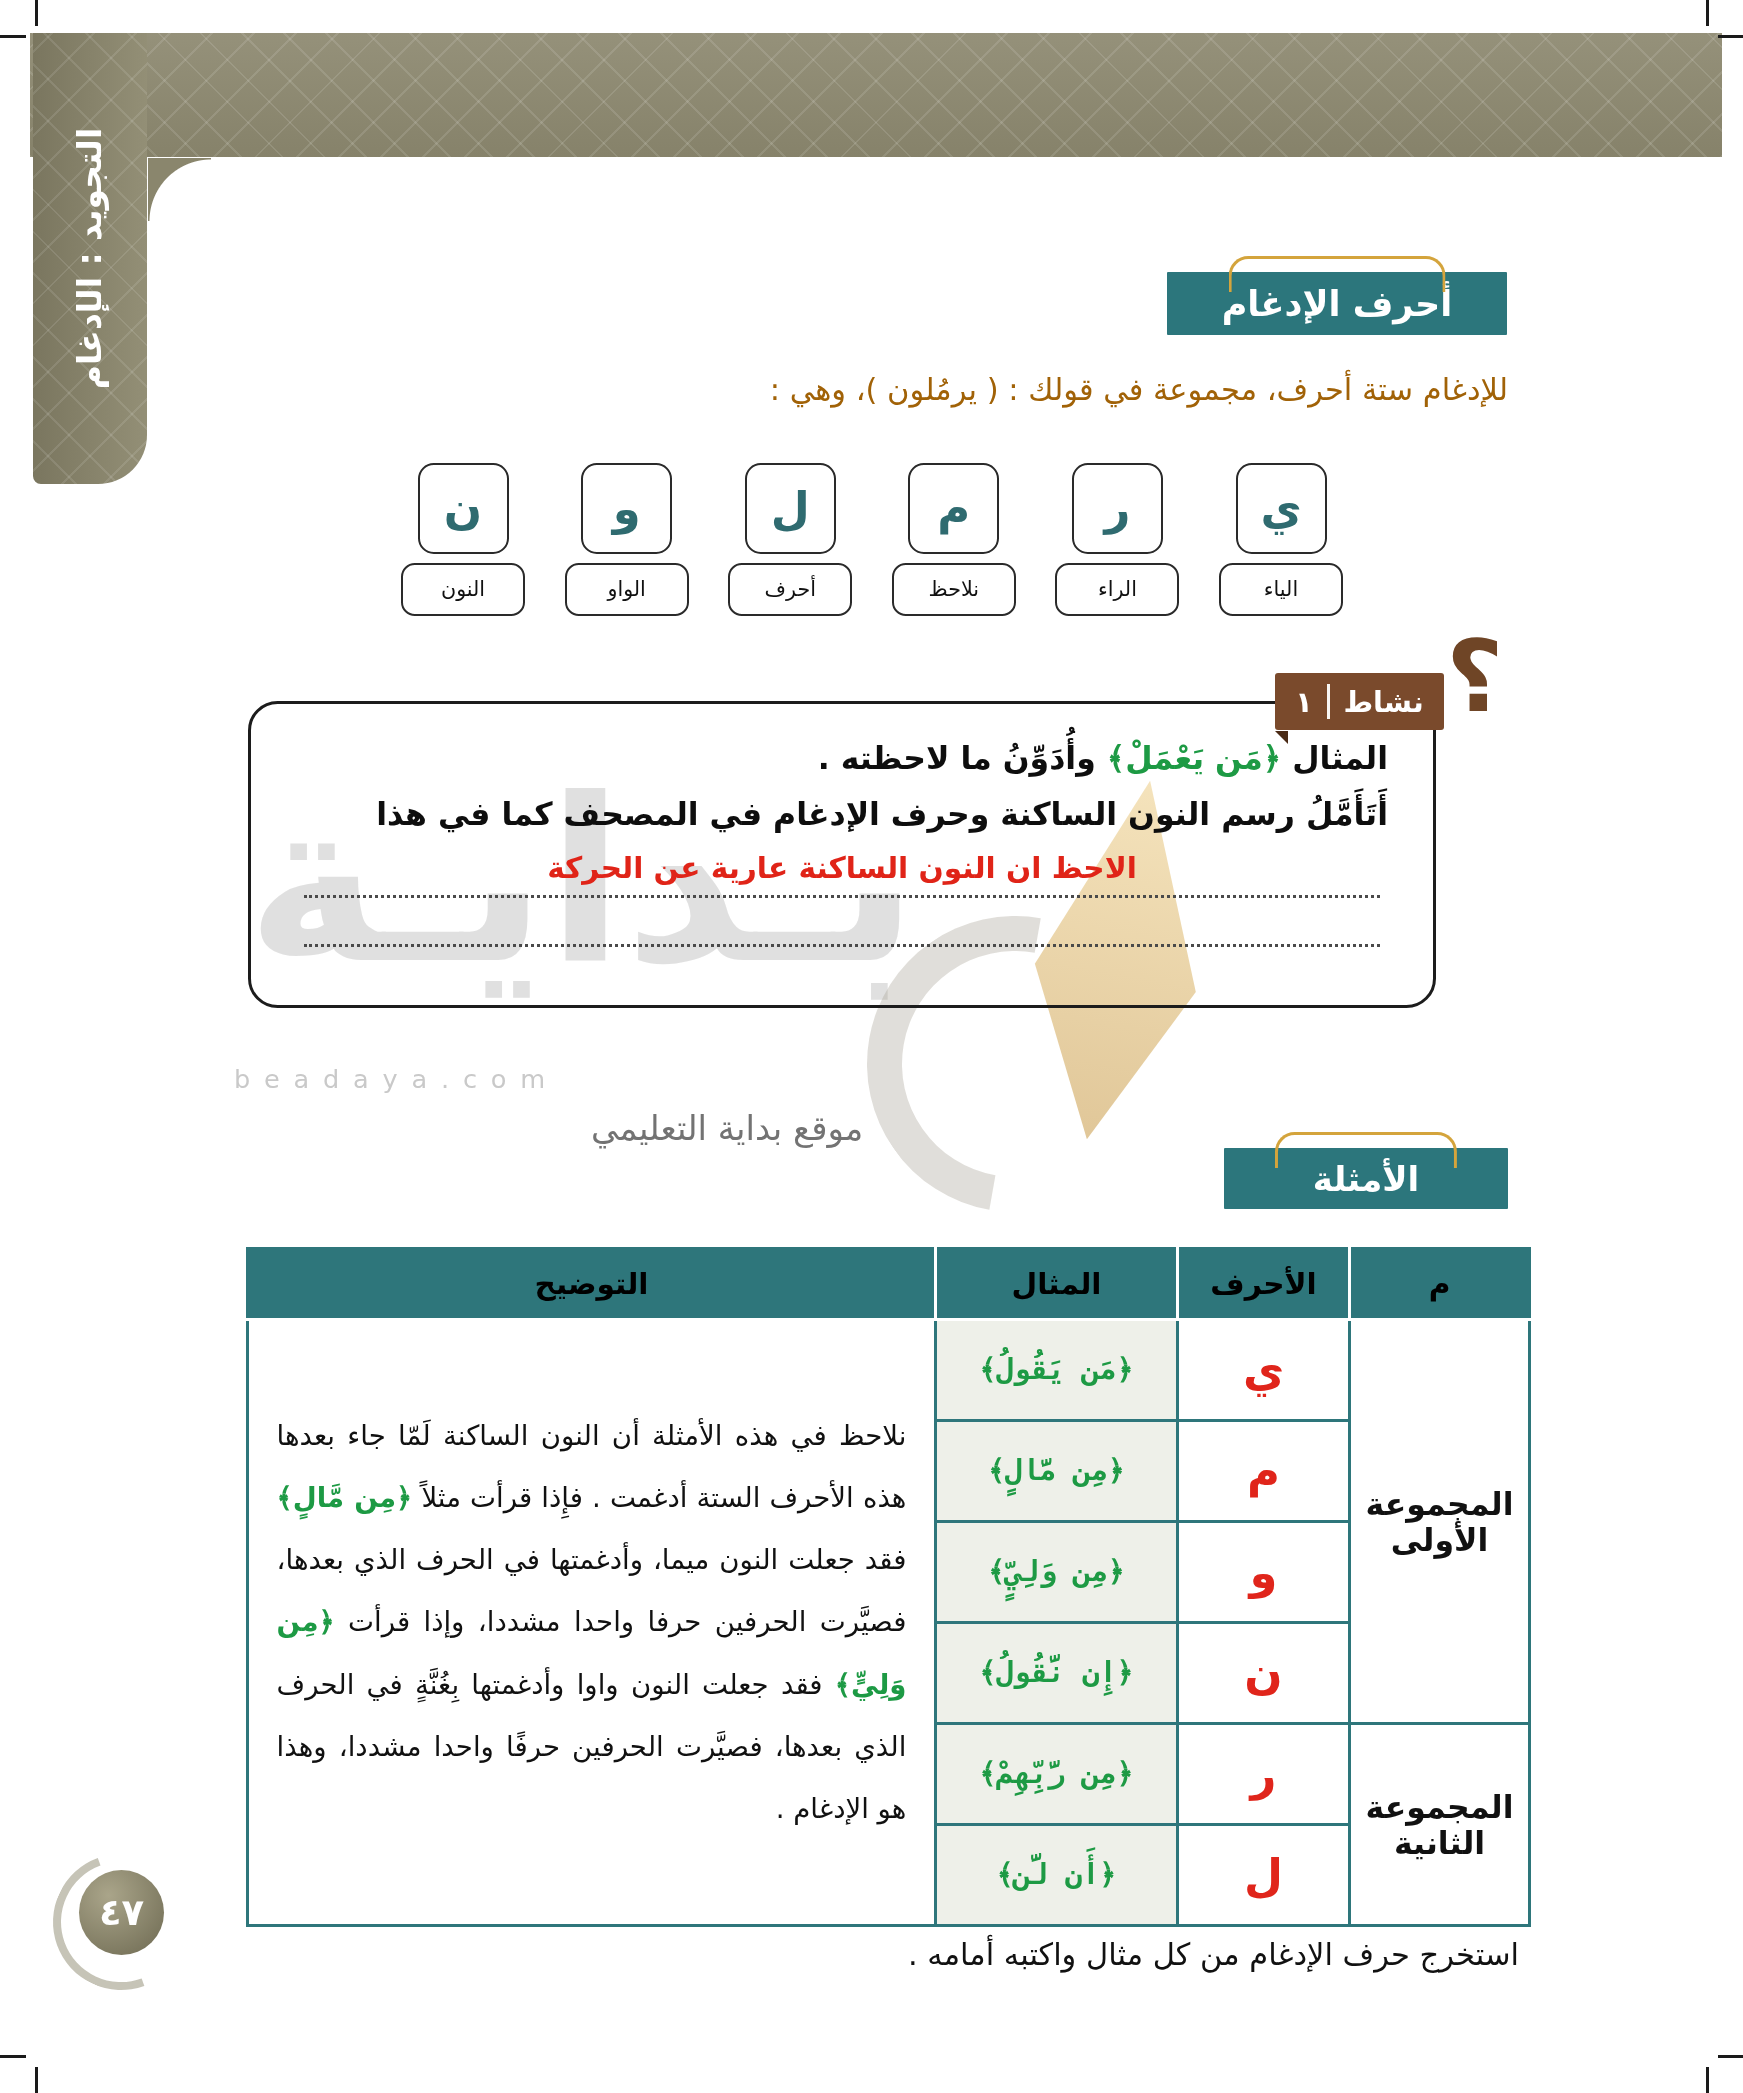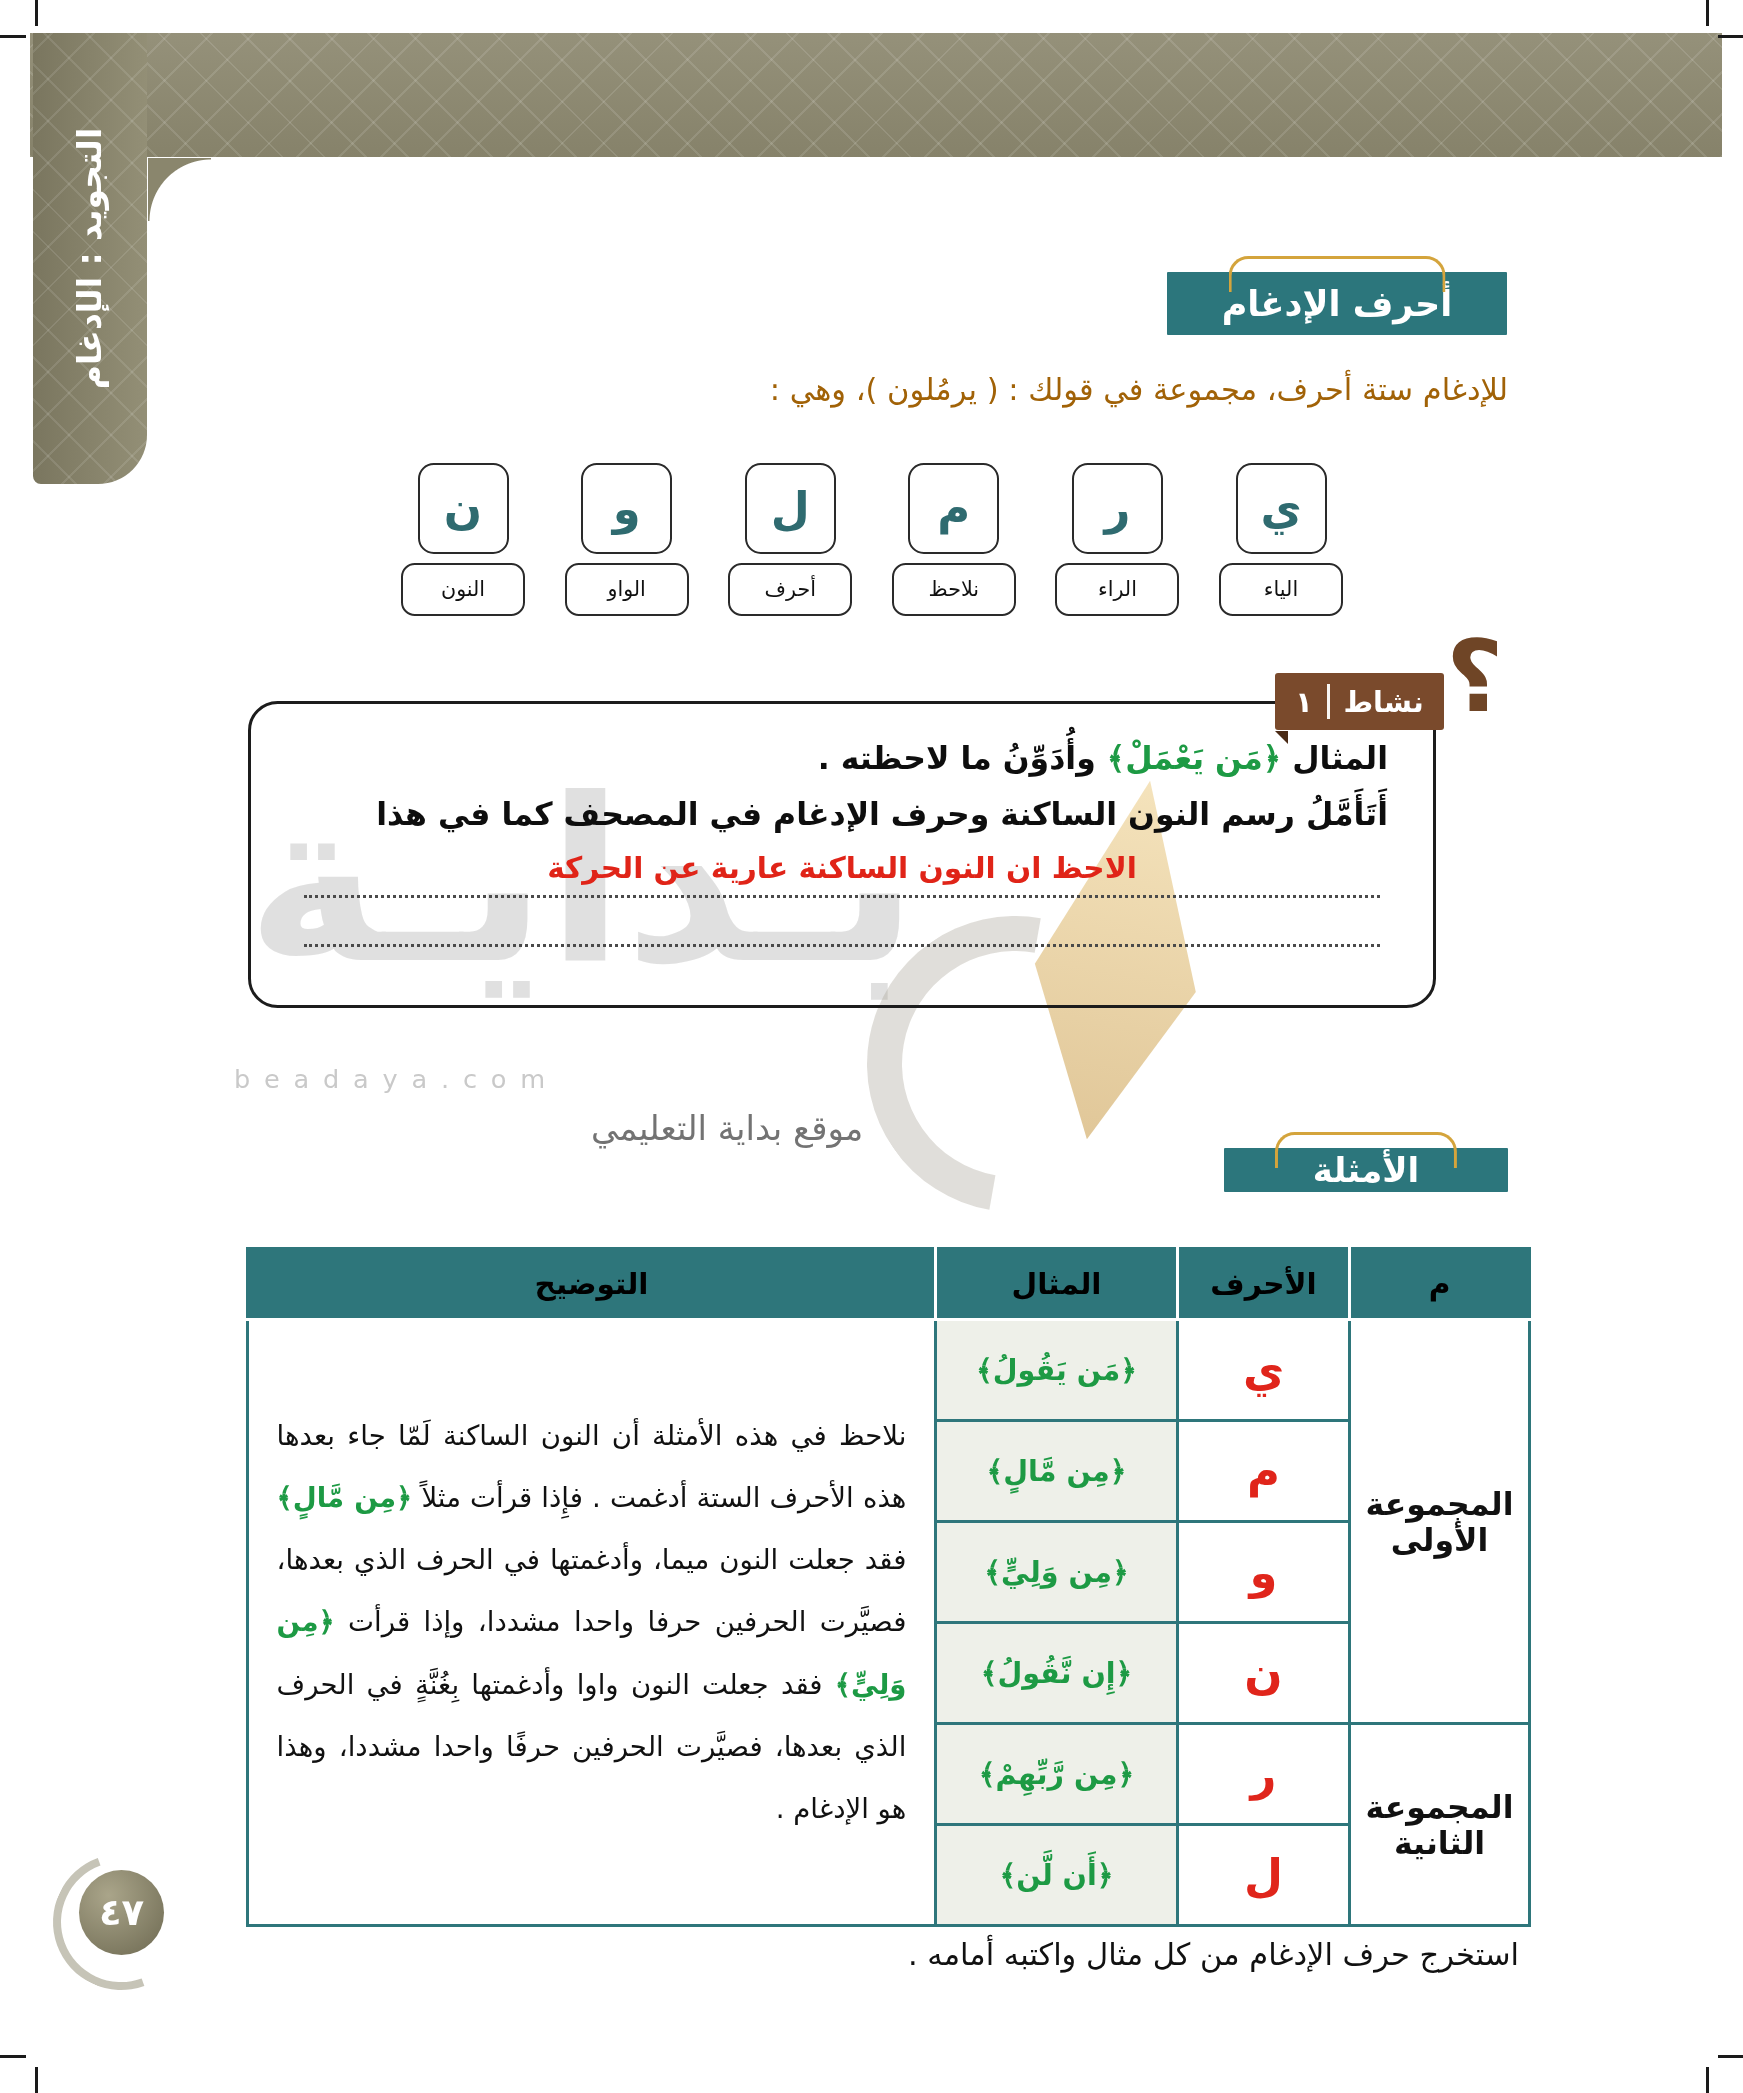--- a/index.html
+++ b/index.html
@@ -37,21 +37,21 @@
   .corner-fillet {
     position:absolute; left:148px; top:158px; width:63px; height:63px; z-index:1;
     background:radial-gradient(circle at 100% 100%, rgba(0,0,0,0) 61px, #8a866d 62px);
   }
 
   
   .badge { position:absolute; background:#2c767c; color:#fff; font-weight:bold; display:flex; align-items:center; justify-content:center; border-radius:1px; z-index:3; }
   .badge::before { content:""; position:absolute; top:-15.8px; left:50%; transform:translateX(-50%);
     width:62%; height:33px; border:3.4px solid #d4a43c; border-bottom:none; border-radius:19.7px 19.7px 0 0; }
   .title-badge { left:1167px; top:272px; width:340px; height:63px; font-size:35px; }
-  .examples-badge { left:1224px; top:1148px; width:284px; height:44px; font-size:34px; }
+  .examples-badge { left:1224px; top:1148px; width:284px; height:61px; font-size:34px; }
 
   .intro { position:absolute; right:236px; top:372px; font-size:30.5px; color:#a16207; z-index:2;margin-left:22px; }
 
   
   .letters-row { position:absolute; left:399px; top:463px; width:946px; display:flex; justify-content:space-between; z-index:2; }
   .letter-card { display:flex; flex-direction:column; align-items:center; width:128px; }
   .letter-box { width:91px; height:91px; border:2px solid #2a2a2a; border-radius:15.8px; display:flex; align-items:center; justify-content:center;
     font-size:45px; font-weight:bold; color:#2f6b70; background:#fff; }
   .name-box { margin-top:8.9px; width:124px; height:53px; border:2px solid #2a2a2a; border-radius:13.8px; display:flex; align-items:center; justify-content:center;
     font-size:20.7px; color:#111; background:#fff; }
@@ -82,21 +82,21 @@
   .wm-site { left:234px; top:1064px; font-size:25.6px; color:#c9c9c9; letter-spacing:13.8px; direction:ltr; }
   .wm-tagline { left:591px; top:1108px; font-size:34px; color:#737373; letter-spacing:3.9px; }
 
   
   .examples-table { position:absolute; left:246px; top:1247px; width:1283px; z-index:2; border-collapse:collapse; table-layout:fixed; direction:rtl; background:#fff; border:3px solid #2e767b; }
   .examples-table th { background:#2e767b; color:#000000; font-size:29.6px; font-weight:bold; height:71px; border-bottom:3.9px solid #fff; }
   .examples-table th:not(:last-child) { border-left:3.9px solid #fff; }
   .examples-table td { border:3px solid #2e767b; }
   .examples-table tbody tr { height:101px; }
   .letter-cell { color:#e0251b; font-size:45px; font-weight:bold; text-align:center; background:#fff; }
-  .example-cell { background:#eef0e9; color:#1d9a44; font-size:28.6px; font-weight:bold; text-align:center; }
+  .example-cell { background:#eef0e9; color:#1d9a44; font-size:28.6px; font-weight:bold; text-align:center;font-family:Liberation Mono, monospace; }
   .group-cell { font-size:31.5px; font-weight:bold; text-align:center; color:#111; background:#fff; }
   .explain-cell { padding:13.8px 27.6px; font-size:27.6px; line-height:2.25; color:#111; text-align:justify; background:#fff; vertical-align:middle; }
   .explain-cell .quran { font-weight:bold; }
 
   .footer-note { position:absolute; right:225px; top:1937px; font-size:30.5px; color:#111; z-index:2; }
 
   
   .page-num { position:absolute; left:79px; top:1870px; width:85px; height:85px; border-radius:50%; z-index:2;
     background:radial-gradient(circle at 35% 30%, #aaa58a, #6d6951); color:#fff; font-size:37px; font-weight:bold;
     display:flex; align-items:center; justify-content:center; }

